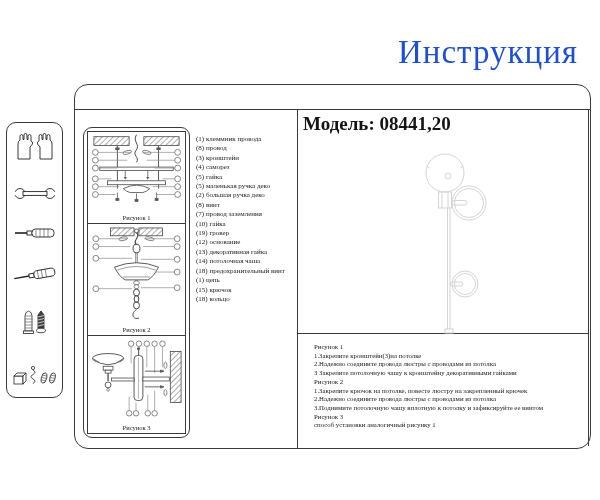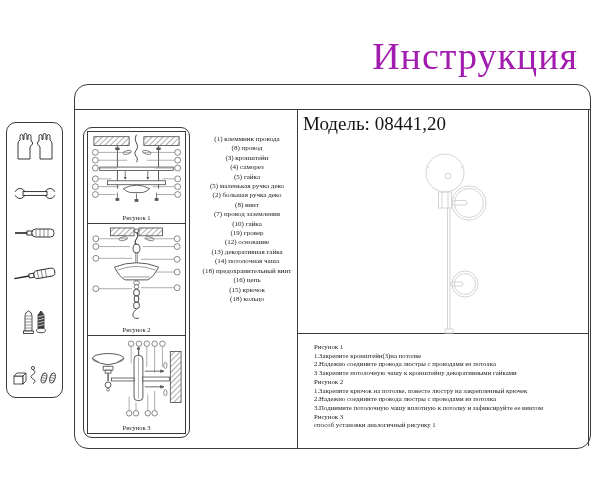--- a/index.html
+++ b/index.html
@@ -2,21 +2,21 @@
 <html><head>
 <meta charset="utf-8">
 <style>
   html,body{margin:0;padding:0;}
   body{
     width:600px;height:500px;position:relative;background:#ffffff;
     font-family:"Liberation Serif","DejaVu Serif",serif;color:#1c1c1c;
     overflow:hidden;
   }
   .title{
-    position:absolute;top:34px;right:22px;font-size:38px;letter-spacing:1px;color:#a21caf;
+    position:absolute;top:34px;right:22px;font-size:33px;letter-spacing:1px;color:#1d4ed8;
   }
   
   .toolbox{
     position:absolute;left:6px;top:122px;width:57px;height:276px;
     border:1.5px solid #3a3a3a;border-radius:10px;
     display:flex;flex-direction:column;justify-content:space-between;align-items:center;
     padding:10px 0;box-sizing:border-box;background:#fff;
   }
   .toolbox .slot{display:flex;justify-content:center;align-items:center;}
   
@@ -42,24 +42,24 @@
   .figcell.c2{height:112px;border-bottom:1px solid #3a3a3a;}
   .figcell.c3{flex:1;}
   .figcell svg{display:block;margin:1px auto 0;}
   .figcap{
     position:absolute;left:0;right:0;bottom:2px;text-align:center;
     font-size:6.5px;color:#222;
   }
   
   .parts{
     position:absolute;left:196px;top:135px;width:102px;
-    font-size:7px;line-height:9.4px;color:#222;text-align:center;
-  }
-  
-  .model-label{position:absolute;left:303px;top:113px;font-size:19px;color:#141414;}
+    font-size:7px;line-height:9.4px;color:#222;
+  }
+  
+  .model-label{position:absolute;left:303px;top:113px;font-size:19px;color:#141414;font-weight:bold;}
   .lamp{position:absolute;left:388px;top:146px;}
   .steps{
     position:absolute;left:314px;top:343px;width:262px;
     font-size:6.8px;line-height:8.7px;color:#222;
   }
   .steps div{white-space:nowrap;}
 </style>
 </head>
 <body>
 
@@ -337,21 +337,21 @@
   <div>(5) маленькая ручка деко</div>
   <div>(2) большая ручка деко</div>
   <div>(8) винт</div>
   <div>(7) провод заземления</div>
   <div>(10) гайка</div>
   <div>(19) гровер</div>
   <div>(12) основание</div>
   <div>(13) декоративная гайка</div>
   <div>(14) потолочная чаша</div>
   <div>(18) предохранительный винт</div>
-  <div>(16) цепь</div>
+  <div>(1) цепь</div>
   <div>(15) крючок</div>
   <div>(18) кольцо</div>
 </div>
 
 <div class="model-label">Модель: 08441,20</div>
 
 <svg class="lamp" width="140" height="190" viewBox="0 0 140 190" fill="none" stroke="#d4d4d4" stroke-width="1">
   <circle cx="57" cy="27" r="19"></circle>
   <circle cx="60" cy="30" r="3"></circle>
   <line x1="38.5" y1="20" x2="41.5" y2="22"></line>

